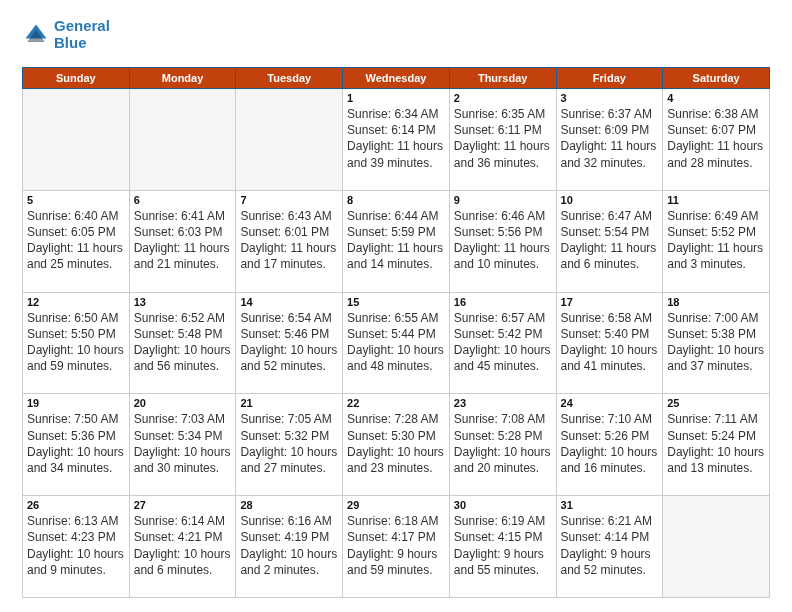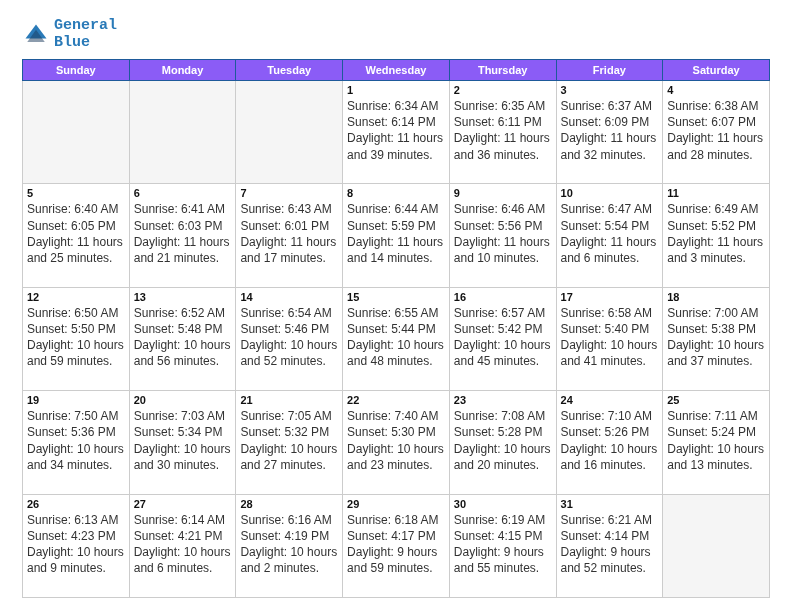--- a/index.html
+++ b/index.html
@@ -14,22 +14,21 @@
       width: 792px;
       height: 612px;
       padding: 18px 22px 14px 22px;
       display: flex;
       flex-direction: column;
     }
     .header {
       display: flex;
       justify-content: space-between;
       align-items: center;
-      margin-bottom: 8px;
-      font-family: Liberation Mono, monospace;
+      margin-bottom: 16px;
     }
     .logo {
       display: flex;
       align-items: center;
       gap: 4px;
     }
     .logo-text {
       font-size: 15px;
       font-weight: bold;
       color: #1a3a5c;
@@ -56,21 +55,21 @@
       color: #333;
     }
     .calendar {
       flex: 1;
       border: 1px solid #ccc;
       border-collapse: collapse;
       width: 100%;
       table-layout: fixed;
     }
     .calendar th {
-      background: #8b5cf6;
+      background: #c2410c;
       color: #fff;
       font-size: 11px;
       font-weight: bold;
       text-align: center;
       padding: 4px 2px;
       border: 1px solid #1e5a9a;
     }
     .calendar td {
       border: 1px solid #ccc;
       vertical-align: top;
@@ -282,21 +281,21 @@
           </td>
           <td>
             <div class="day-num">21</div>
             <div class="day-info">Sunrise: 7:05 AM
 Sunset: 5:32 PM
 Daylight: 10 hours
 and 27 minutes.</div>
           </td>
           <td>
             <div class="day-num">22</div>
-            <div class="day-info">Sunrise: 7:40 AM
+            <div class="day-info">Sunrise: 7:28 AM
 Sunset: 5:30 PM
 Daylight: 10 hours
 and 23 minutes.</div>
           </td>
           <td>
             <div class="day-num">23</div>
             <div class="day-info">Sunrise: 7:08 AM
 Sunset: 5:28 PM
 Daylight: 10 hours
 and 20 minutes.</div>

